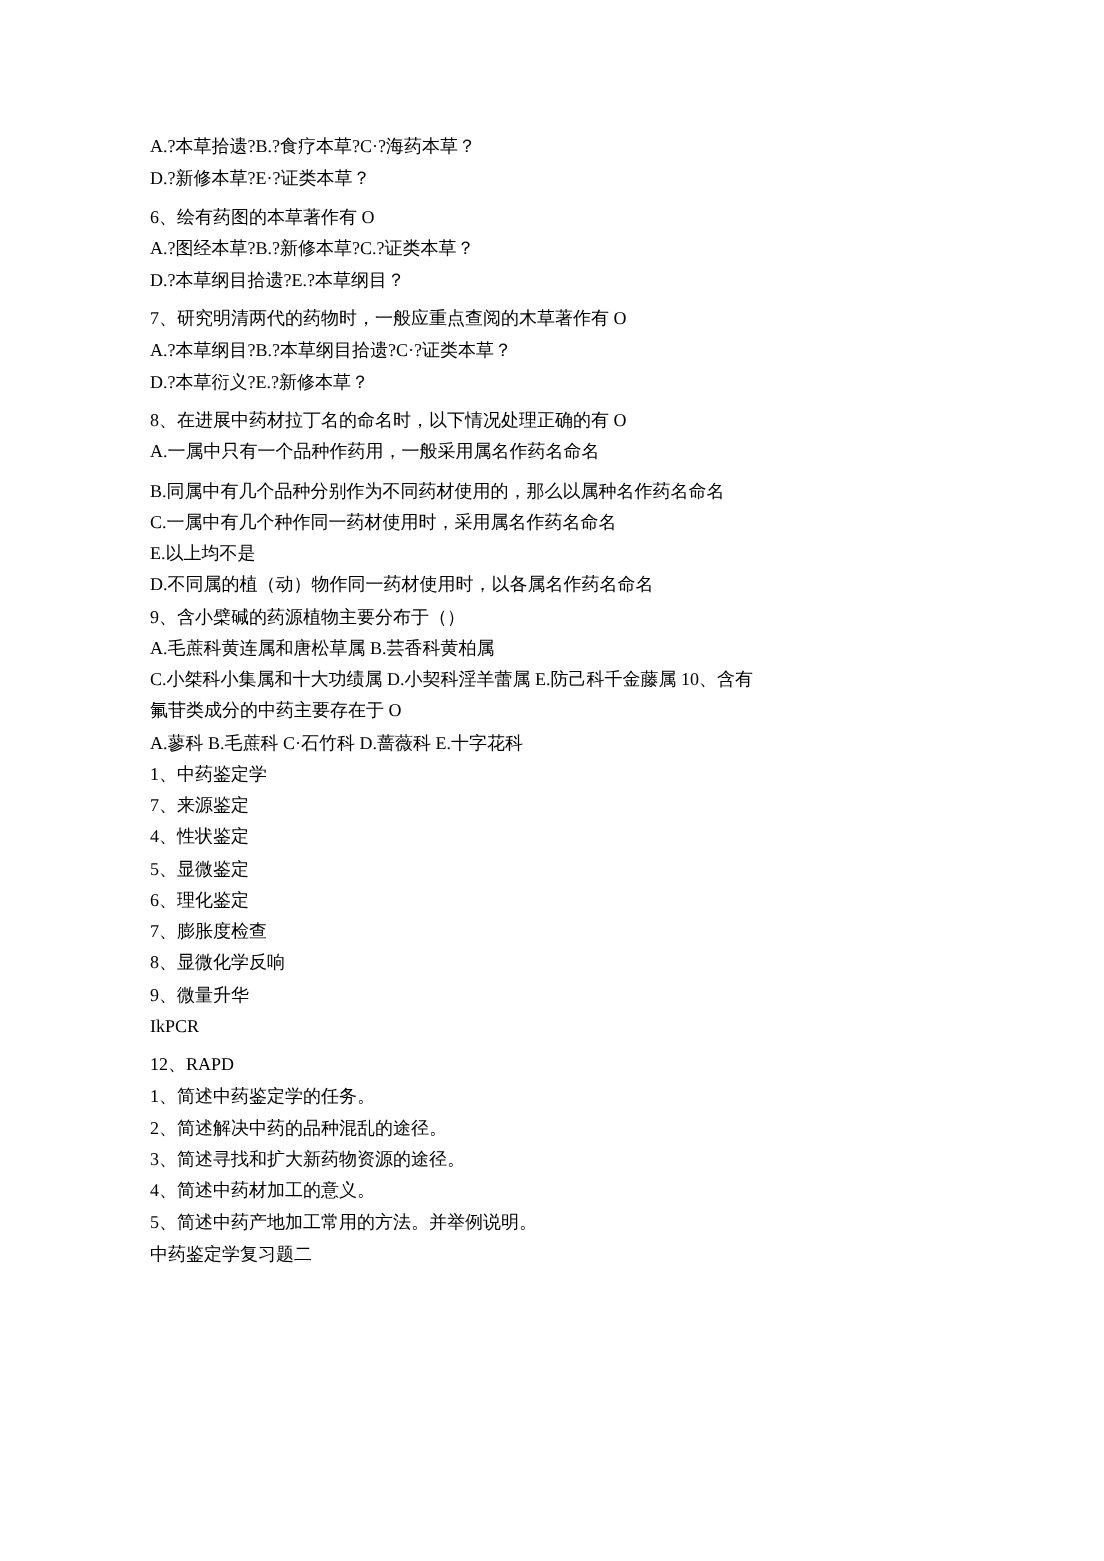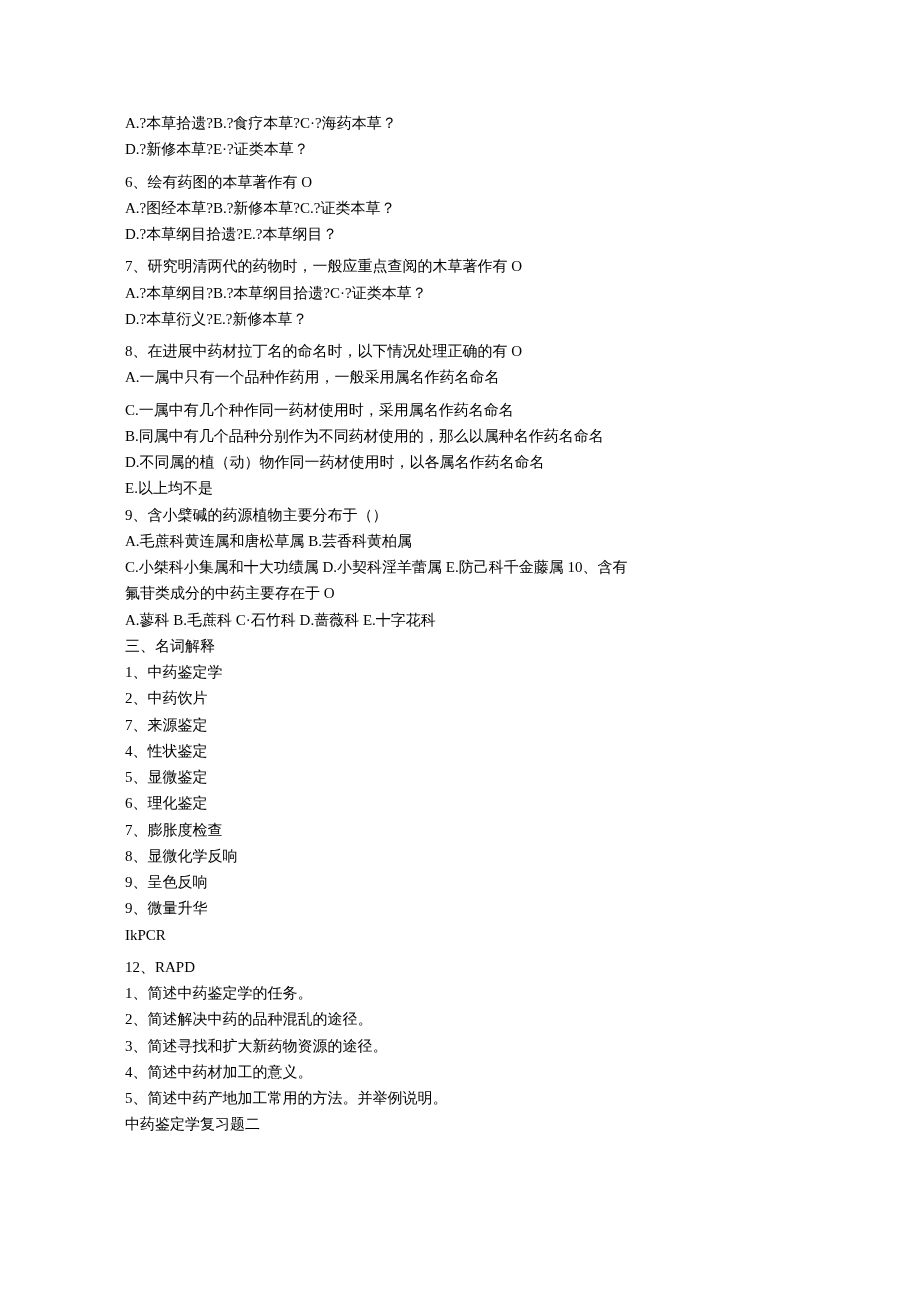--- a/index.html
+++ b/index.html
@@ -34,38 +34,35 @@
     <span class="line">A.?图经本草?B.?新修本草?C.?证类本草？</span>
     <span class="line">D.?本草纲目拾遗?E.?本草纲目？</span>
     <div class="gap"></div>
     <span class="line">7、研究明清两代的药物时，一般应重点查阅的木草著作有 O</span>
     <span class="line">A.?本草纲目?B.?本草纲目拾遗?C·?证类本草？</span>
     <span class="line">D.?本草衍义?E.?新修本草？</span>
     <div class="gap"></div>
     <span class="line">8、在进展中药材拉丁名的命名时，以下情况处理正确的有 O</span>
     <span class="line">A.一属中只有一个品种作药用，一般采用属名作药名命名</span>
     <div class="gap"></div>
+    <span class="line">B.同属中有几个品种分别作为不同药材使用的，那么以属种名作药名命名</span>
     <span class="line">C.一属中有几个种作同一药材使用时，采用属名作药名命名</span>
-    <span class="line">B.同属中有几个品种分别作为不同药材使用的，那么以属种名作药名命名</span>
+    <span class="line">E.以上均不是</span>
     <span class="line">D.不同属的植（动）物作同一药材使用时，以各属名作药名命名</span>
-    <span class="line">E.以上均不是</span>
     <span class="line">9、含小檗碱的药源植物主要分布于（）</span>
     <span class="line">A.毛蔗科黄连属和唐松草属 B.芸香科黄柏属</span>
     <span class="line">C.小桀科小集属和十大功绩属 D.小契科淫羊蕾属 E.防己科千金藤属 10、含有氟苷类成分的中药主要存在于 O</span>
     <span class="line">A.蓼科 B.毛蔗科 C·石竹科 D.蔷薇科 E.十字花科</span>
-    <span class="line">三、名词解释</span>
     <span class="line">1、中药鉴定学</span>
-    <span class="line">2、中药饮片</span>
     <span class="line">7、来源鉴定</span>
     <span class="line">4、性状鉴定</span>
     <span class="line">5、显微鉴定</span>
     <span class="line">6、理化鉴定</span>
     <span class="line">7、膨胀度检查</span>
     <span class="line">8、显微化学反响</span>
-    <span class="line">9、呈色反响</span>
     <span class="line">9、微量升华</span>
     <span class="line">IkPCR</span>
     <div class="gap"></div>
     <span class="line">12、RAPD</span>
     <span class="line">1、简述中药鉴定学的任务。</span>
     <span class="line">2、简述解决中药的品种混乱的途径。</span>
     <span class="line">3、简述寻找和扩大新药物资源的途径。</span>
     <span class="line">4、简述中药材加工的意义。</span>
     <span class="line">5、简述中药产地加工常用的方法。并举例说明。</span>
     <span class="line">中药鉴定学复习题二</span>

